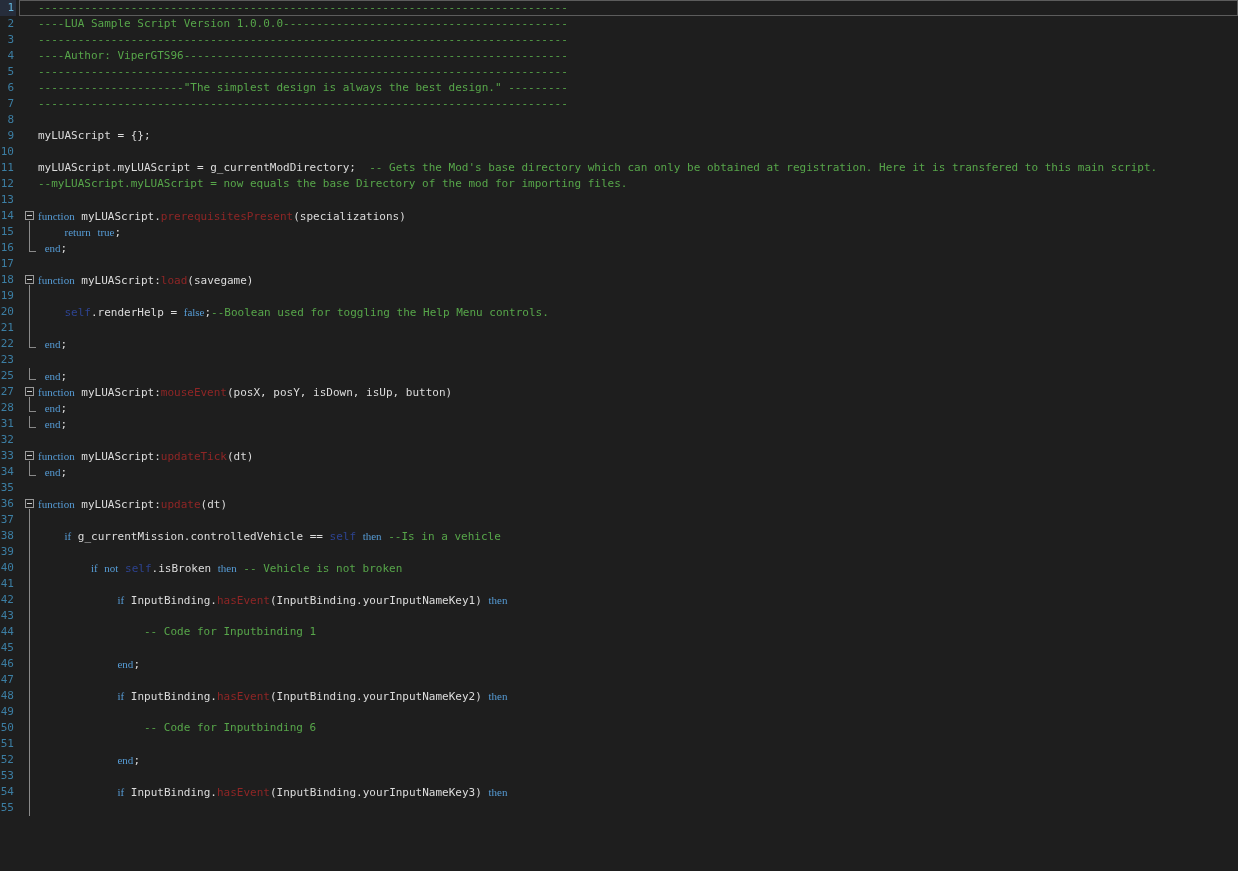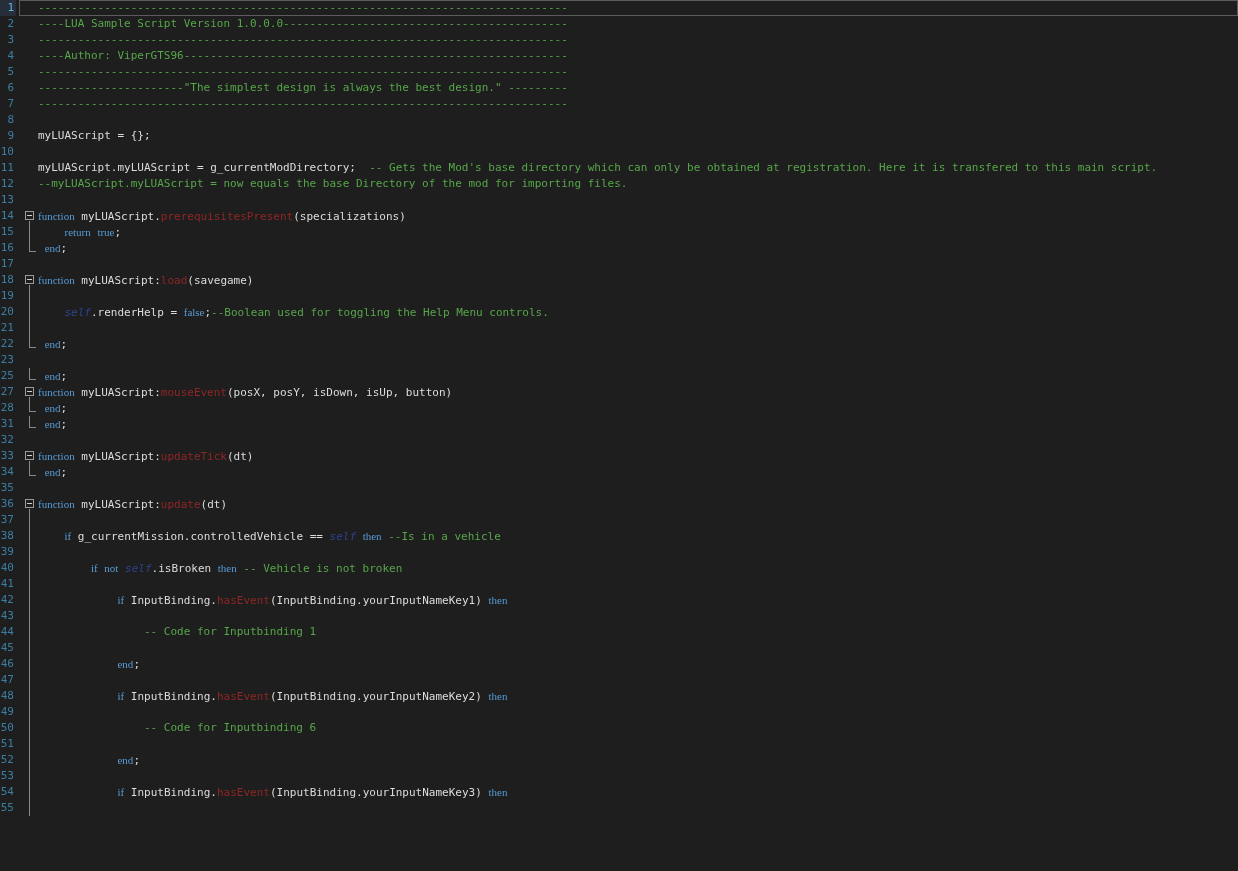--- a/index.html
+++ b/index.html
@@ -14,21 +14,21 @@
     font-family:"DejaVu Sans Mono","Liberation Mono",monospace;
     font-size:11px;line-height:16px;color:var(--fg);
     background:var(--bg);cursor:text;
   }
   .line{display:flex;height:16px;white-space:pre;}
   .num{flex:none;width:16px;padding-right:2px;box-sizing:border-box;text-align:right;color:var(--lnum);cursor:default;}
   .num.cur{color:var(--lnumc);background:var(--lnumcbg);}
   .fold{flex:none;width:22px;position:relative;cursor:default;}
   .code{flex:none;}
   .tk-p{color:var(--fg);} .tk-k{color:var(--kw);font-family:Liberation Serif, serif;} .tk-c{color:var(--cm);}
-  .tk-f{color:var(--fn);} .tk-s{color:var(--sf);font-style:italic;}
+  .tk-f{color:var(--fn);} .tk-s{color:var(--sf);}
   
   .f-m::before{content:'';position:absolute;left:13px;top:0;bottom:0;width:1px;background:var(--fline);}
   .f-e::before{content:'';position:absolute;left:13px;top:0;height:12px;width:1px;background:var(--fline);}
   .f-e::after{content:'';position:absolute;left:13px;top:11px;width:7px;height:1px;background:var(--fline);}
   .f-s::before{content:'';position:absolute;left:13px;top:13px;bottom:0;width:1px;background:var(--fline);}
   
   .fbox{position:absolute;left:9px;top:3px;width:9px;height:9px;box-sizing:border-box;
         border:1px solid var(--fbox);background:var(--bg);cursor:pointer;}
   .fbox::after{content:'';position:absolute;left:1px;right:1px;top:3px;height:1px;background:var(--fminus);}
   

